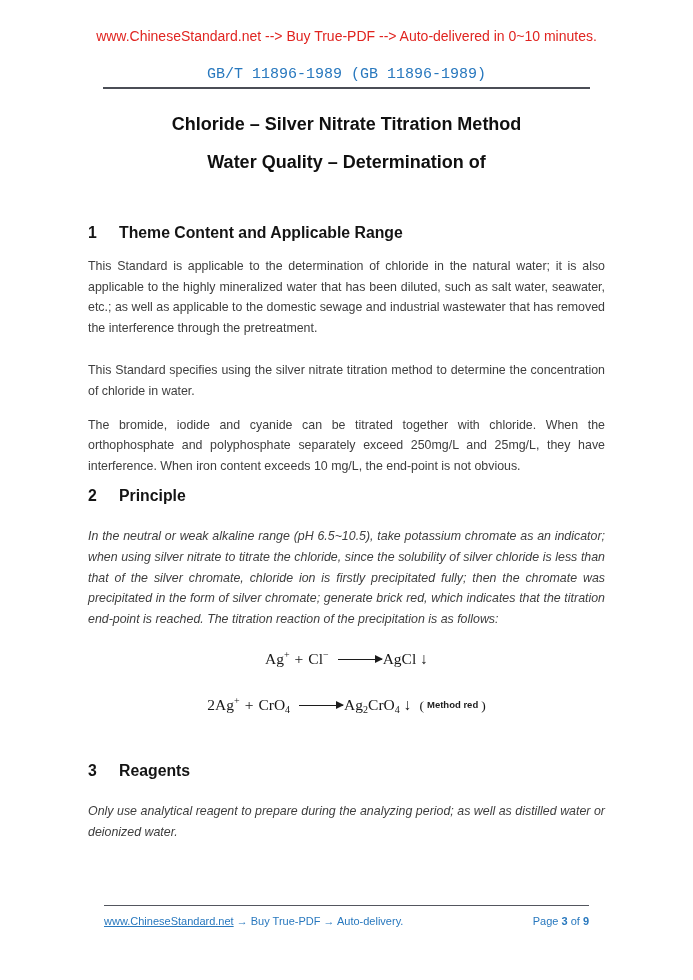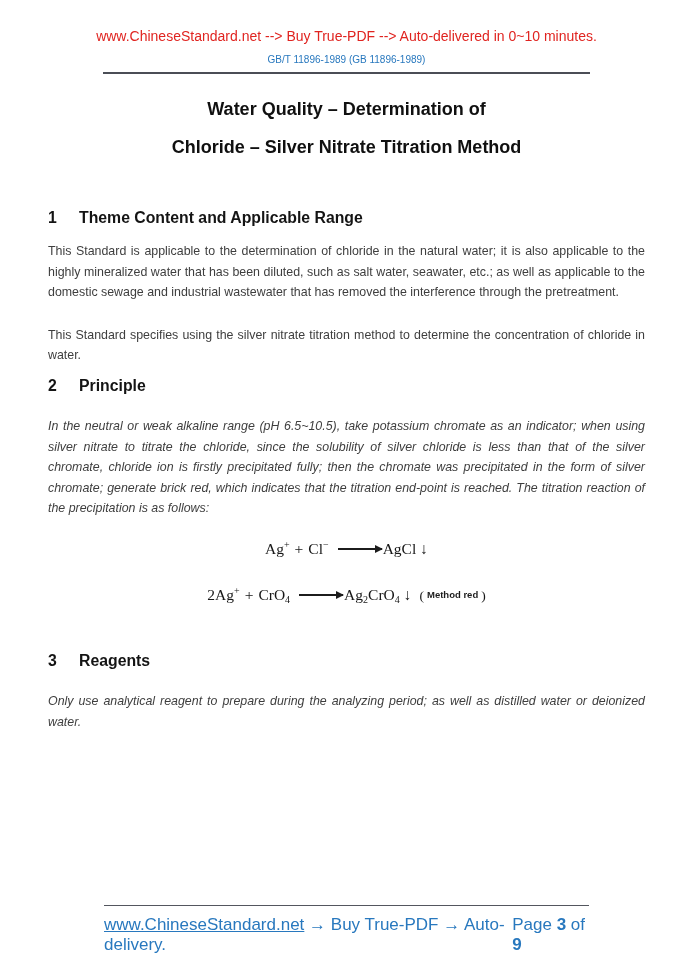--- a/index.html
+++ b/index.html
@@ -17,35 +17,35 @@
     height: 980px;
     margin: 0 auto;
     background: #ffffff;
     font-family: "Liberation Sans", sans-serif;
     overflow: hidden;
   }
 
   
   .header { text-align: center; padding-top: 28px; }
   .promo { color: var(--red); font-size: 14px; line-height: 17px; }
-  .std-code { color: var(--blue); font-size: 10px; line-height: 15px; margin-top: 7px; }
+  .std-code { color: var(--blue); font-size: 15px; line-height: 15px; margin-top: 22px; font-family: Liberation Mono, monospace; }
   .head-rule { border-bottom: 2px solid var(--rule); margin: 5px 103px 0 103px; }
 
   
   .titles {
     margin-top: 16px;
     text-align: center;
     font-weight: bold;
     font-size: 18px;
     color: #101010;
   }
   .t-line { line-height: 38px; }
 
   
-  .content { margin: 0 48px; }
+  .content { margin: 0 88px; }
   .sec-h {
     font-size: 15.8px;
     font-weight: bold;
     color: var(--heading-text);
     line-height: 21px;
   }
   .sec-h .num { display: inline-block; min-width: 31px; }
   .sec-h1 { margin-top: 41px; }
   .sec-h2 { margin-top: 9px; }
   .sec-h3 { margin-top: 38px; }
@@ -106,49 +106,50 @@
   .footer {
     position: absolute;
     left: 104px;
     right: 104px;
     top: 905px;
     border-top: 1.5px solid #53565e;
     padding-top: 9px;
     display: flex;
     justify-content: space-between;
     align-items: center;
-    font-size: 17px;
+    font-size: 11px;
     color: var(--blue);
   }
   .f-link { text-decoration: underline; cursor: pointer; color: var(--blue); }
   .f-page .bold { font-weight: bold; }
 </style>
 </head>
 <body>
 
 <div class="page">
 
   <div class="header">
     <div class="promo">www.ChineseStandard.net --&gt; Buy True-PDF --&gt; Auto-delivered in 0~10 minutes.</div>
     <div class="std-code">GB/T 11896-1989 (GB 11896-1989)</div>
     <div class="head-rule"></div>
   </div>
 
   <div class="titles">
+    <div class="t-line">Chloride – Silver Nitrate Titration Method</div>
     <div class="t-line">Water Quality – Determination of</div>
-    <div class="t-line">Chloride – Silver Nitrate Titration Method</div>
   </div>
 
   <div class="content">
 
     <div class="sec-h sec-h1">
       <span class="num">1</span><span>Theme Content and Applicable Range</span>
     </div>
     <p class="body-p">This Standard is applicable to the determination of chloride in the natural water; it is also applicable to the highly mineralized water that has been diluted, such as salt water, seawater, etc.; as well as applicable to the domestic sewage and industrial wastewater that has removed the interference through the pretreatment.</p>
     <p class="body-p first">This Standard specifies using the silver nitrate titration method to determine the concentration of chloride in water.</p>
+    <p class="body-p">The bromide, iodide and cyanide can be titrated together with chloride. When the orthophosphate and polyphosphate separately exceed 250mg/L and 25mg/L, they have interference. When iron content exceeds 10 mg/L, the end-point is not obvious.</p>
 
     <div class="sec-h sec-h2">
       <span class="num">2</span><span>Principle</span>
     </div>
     <p class="body-p after-h">In the neutral or weak alkaline range (pH 6.5~10.5), take potassium chromate as an indicator; when using silver nitrate to titrate the chloride, since the solubility of silver chloride is less than that of the silver chromate, chloride ion is firstly precipitated fully; then the chromate was precipitated in the form of silver chromate; generate brick red, which indicates that the titration end-point is reached. The titration reaction of the precipitation is as follows:</p>
 
     <div class="eq eq1">
       <span>Ag</span><span class="sup">+</span><span class="eq-plus">+</span><span>Cl</span><span class="sup">−</span><span class="eq-arrow"></span><span>AgCl</span><span class="eq-down">↓</span>
     </div>
 

